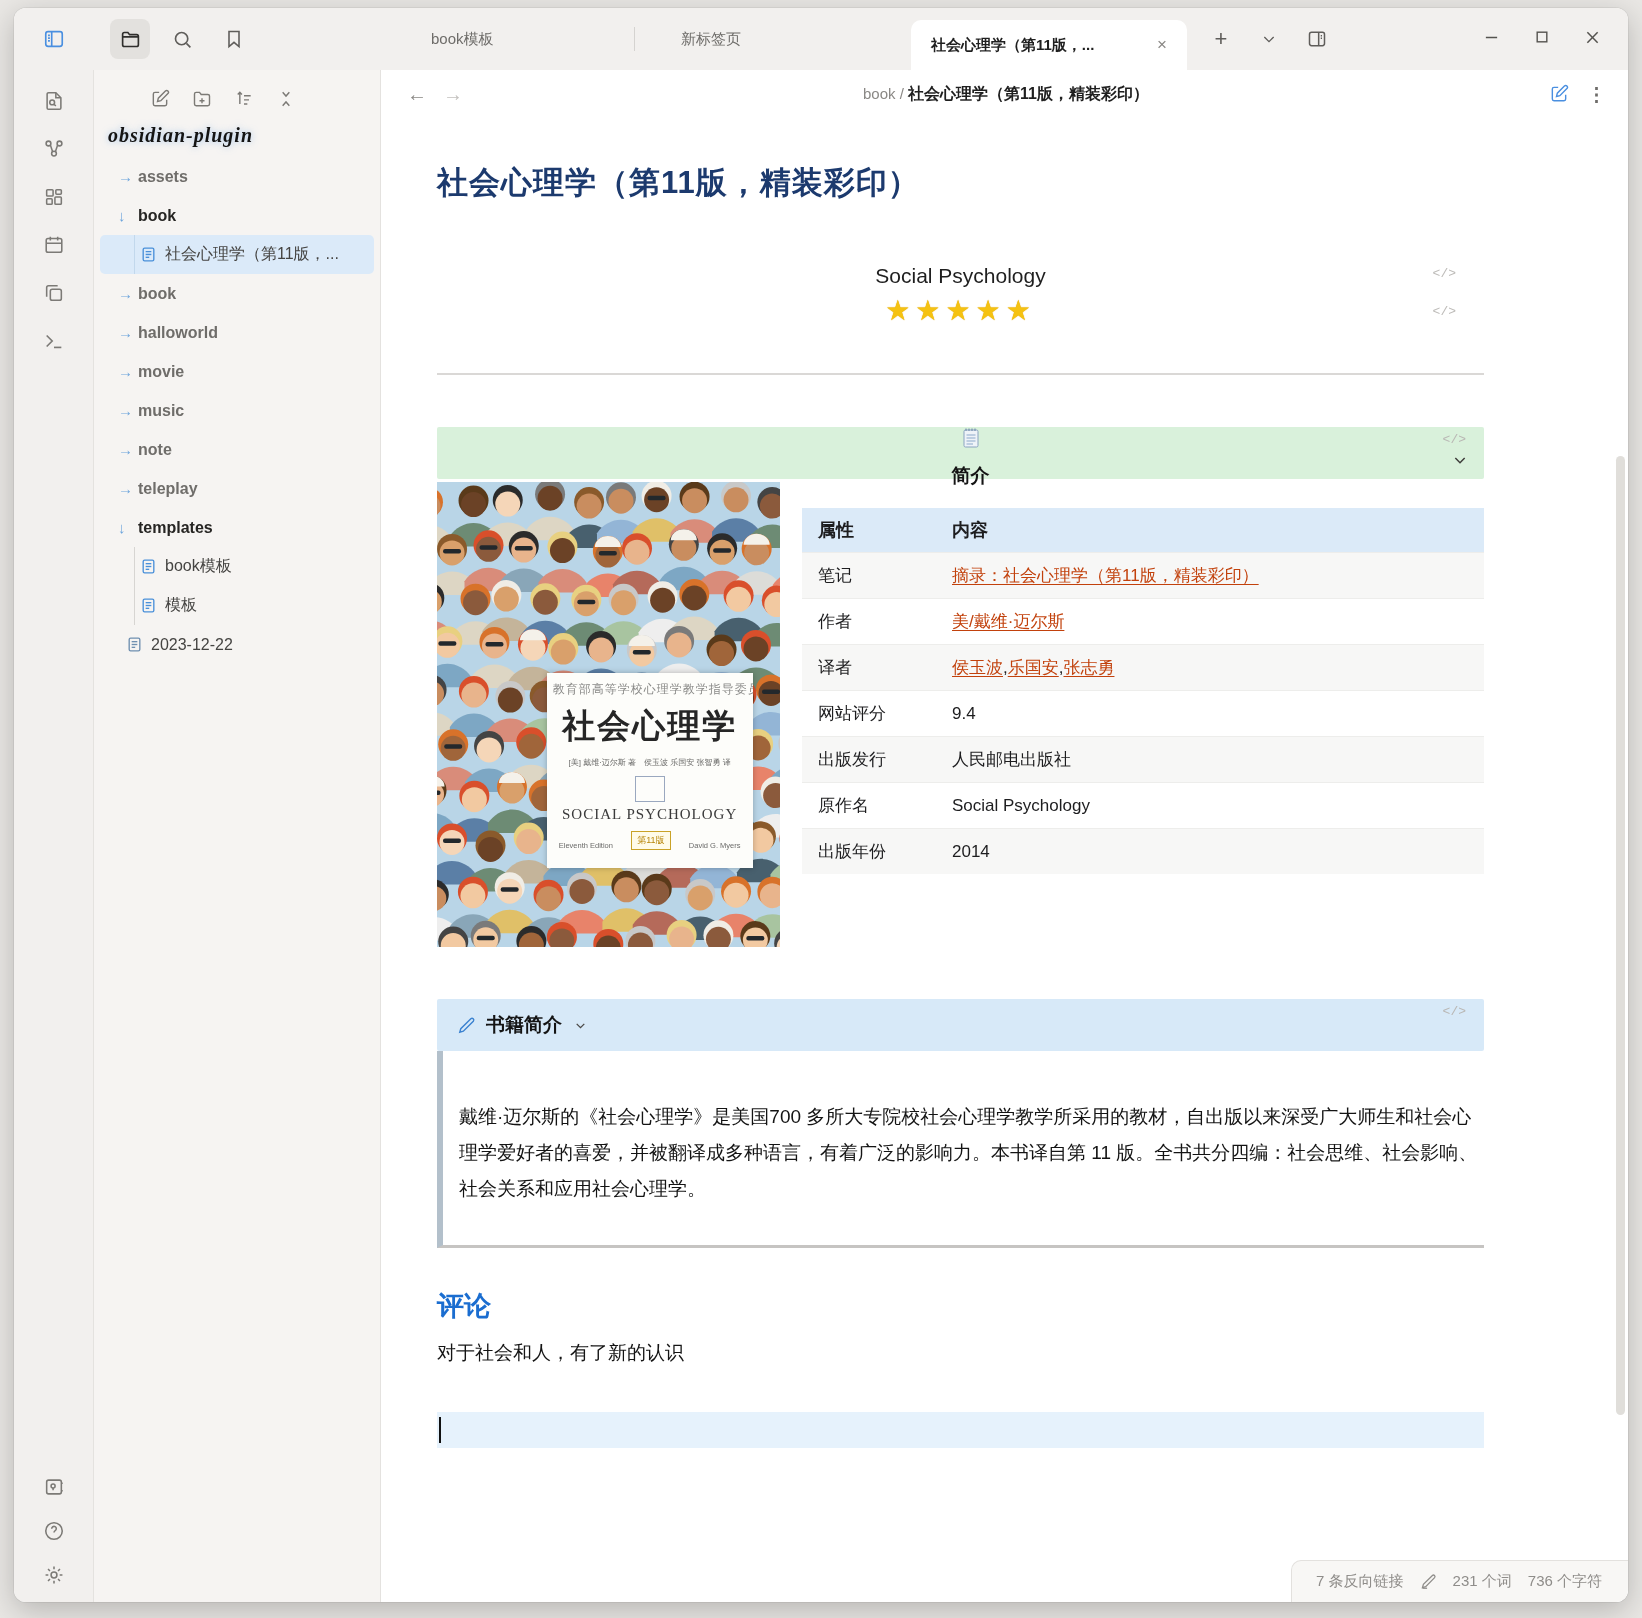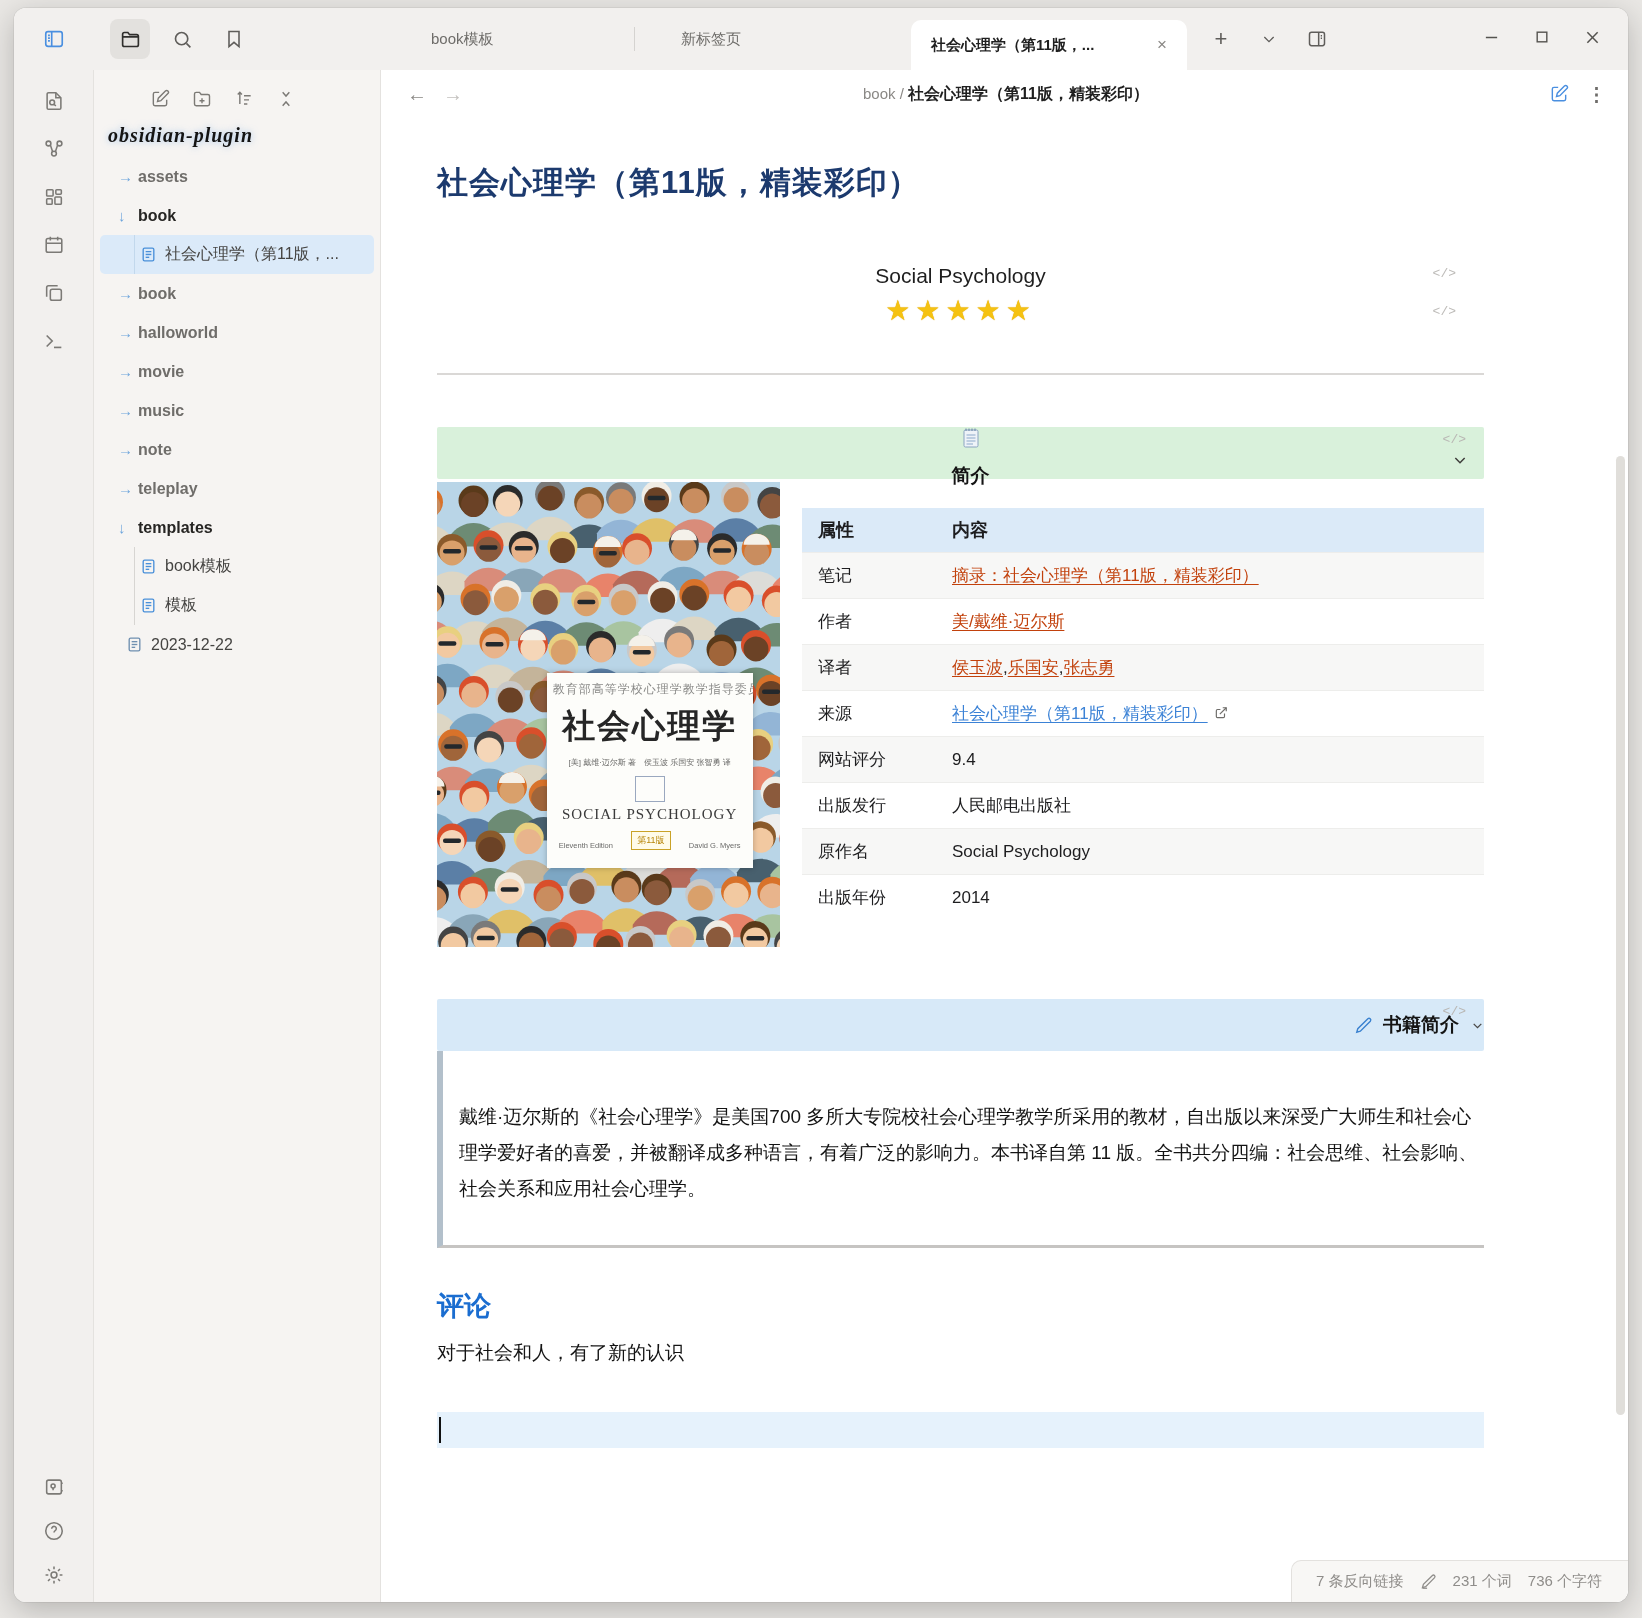--- a/index.html
+++ b/index.html
@@ -75,21 +75,21 @@
   .meta-block .stars { margin-top:6px; font-size:28px; letter-spacing:5px; color:#f5c211;
                        text-shadow:0 0 1px #d89b0c; }
   .code-edit { position:absolute; right:28px; color:#bdbbb8; font-size:13px; font-family:"Liberation Mono", monospace; }
   .ce1 { top:2px; } .ce2 { top:40px; }
 
   .hr { height:2px; background:#dad8d6; margin-top:46px; }
 
   .callout-head { position:relative; height:52px; display:flex; align-items:center; gap:10px;
                   padding-left:20px; margin-top:52px; border-radius:2px; }
   .callout-head.green { background:#d9f1db;flex-direction:column; }
-  .callout-head.blue  { background:#d7e9f8;justify-content:flex-end; }
+  .callout-head.blue  { background:#d7e9f8; }
   .callout-head .ct { font-size:19px; font-weight:bold; color:#141414; }
   .callout-code { position:absolute; right:18px; top:5px; color:#b9b7b4; font-size:13px; font-family:"Liberation Mono", monospace; }
   .callout-chev { position:absolute; right:16px; top:25px; color:#3d3c3a; display:flex; }
   .inline-chev { display:flex; color:#4a4947; margin-left:2px; }
 
   .intro-row { display:flex; gap:22px; margin-top:3px; }
   .cover { position:relative; width:343px; height:465px; flex:none; overflow:hidden; background:#b9d5e7; }
   .cover svg { display:block; }
   .cover-panel { position:absolute; left:32%; top:41%; width:60%; height:42%; background:#fdfdfa;
                  box-shadow:0 0 6px rgba(0,0,0,.25); text-align:center; padding:8px 6px 6px; overflow:hidden; }
@@ -830,30 +830,20 @@
               <td>作者</td>
               <td class="val"><a class="plink">美/戴维·迈尔斯</a></td>
             </tr>
             <tr>
               <td>译者</td>
               <td class="val">
                 <a class="plink">侯玉波</a><span class="comma">,</span><a class="plink">乐国安</a><span class="comma">,</span><a class="plink">张志勇</a>
               </td>
             </tr>
             <tr>
-              <td>来源</td>
-              <td class="val"><a class="blink">社会心理学（第11版，精装彩印）</a><span class="extlink">
-                      <svg width="14" height="14" viewBox="0 0 24 24" fill="none" stroke="currentColor" stroke-width="2">
-                        <path d="M18 13v5a2 2 0 0 1-2 2H6a2 2 0 0 1-2-2V8a2 2 0 0 1 2-2h5"></path>
-                        <polyline points="15 3 21 3 21 9"></polyline>
-                        <line x1="10" y1="14" x2="21" y2="3"></line>
-                      </svg>
-                    </span></td>
-            </tr>
-            <tr>
               <td>网站评分</td>
               <td class="val">9.4</td>
             </tr>
             <tr>
               <td>出版发行</td>
               <td class="val">人民邮电出版社</td>
             </tr>
             <tr>
               <td>原作名</td>
               <td class="val">Social Psychology</td>

